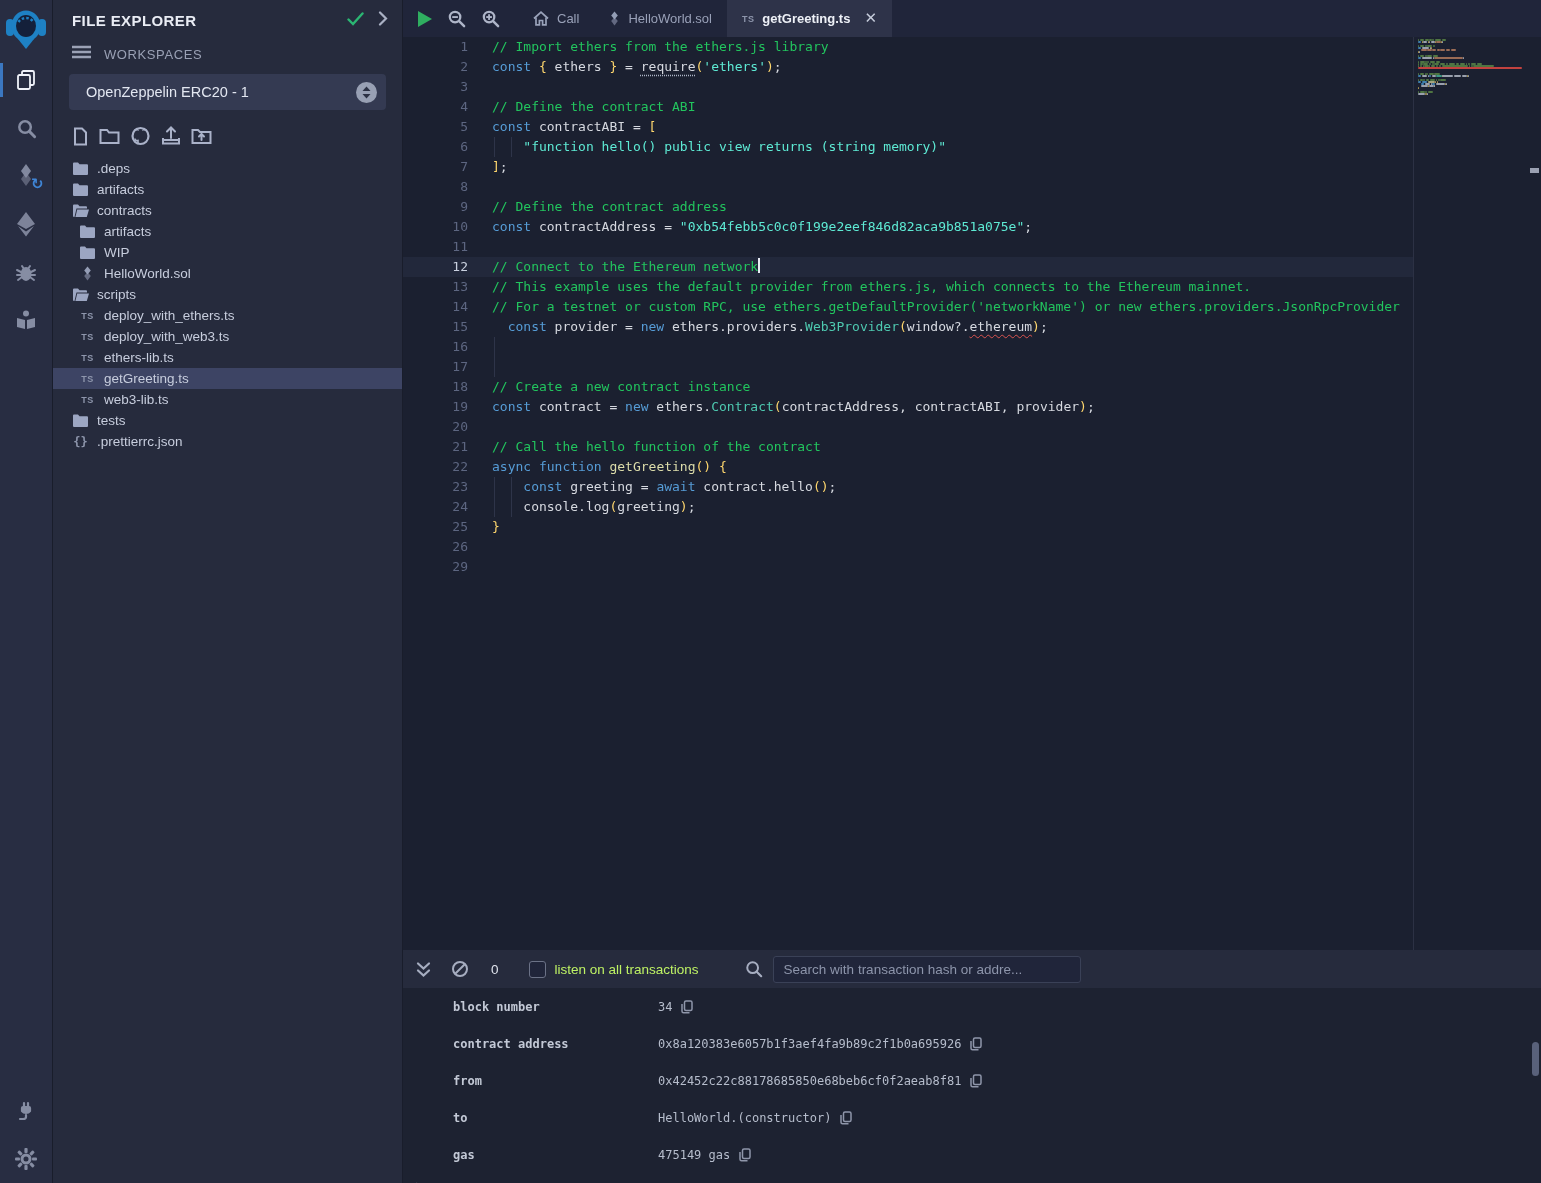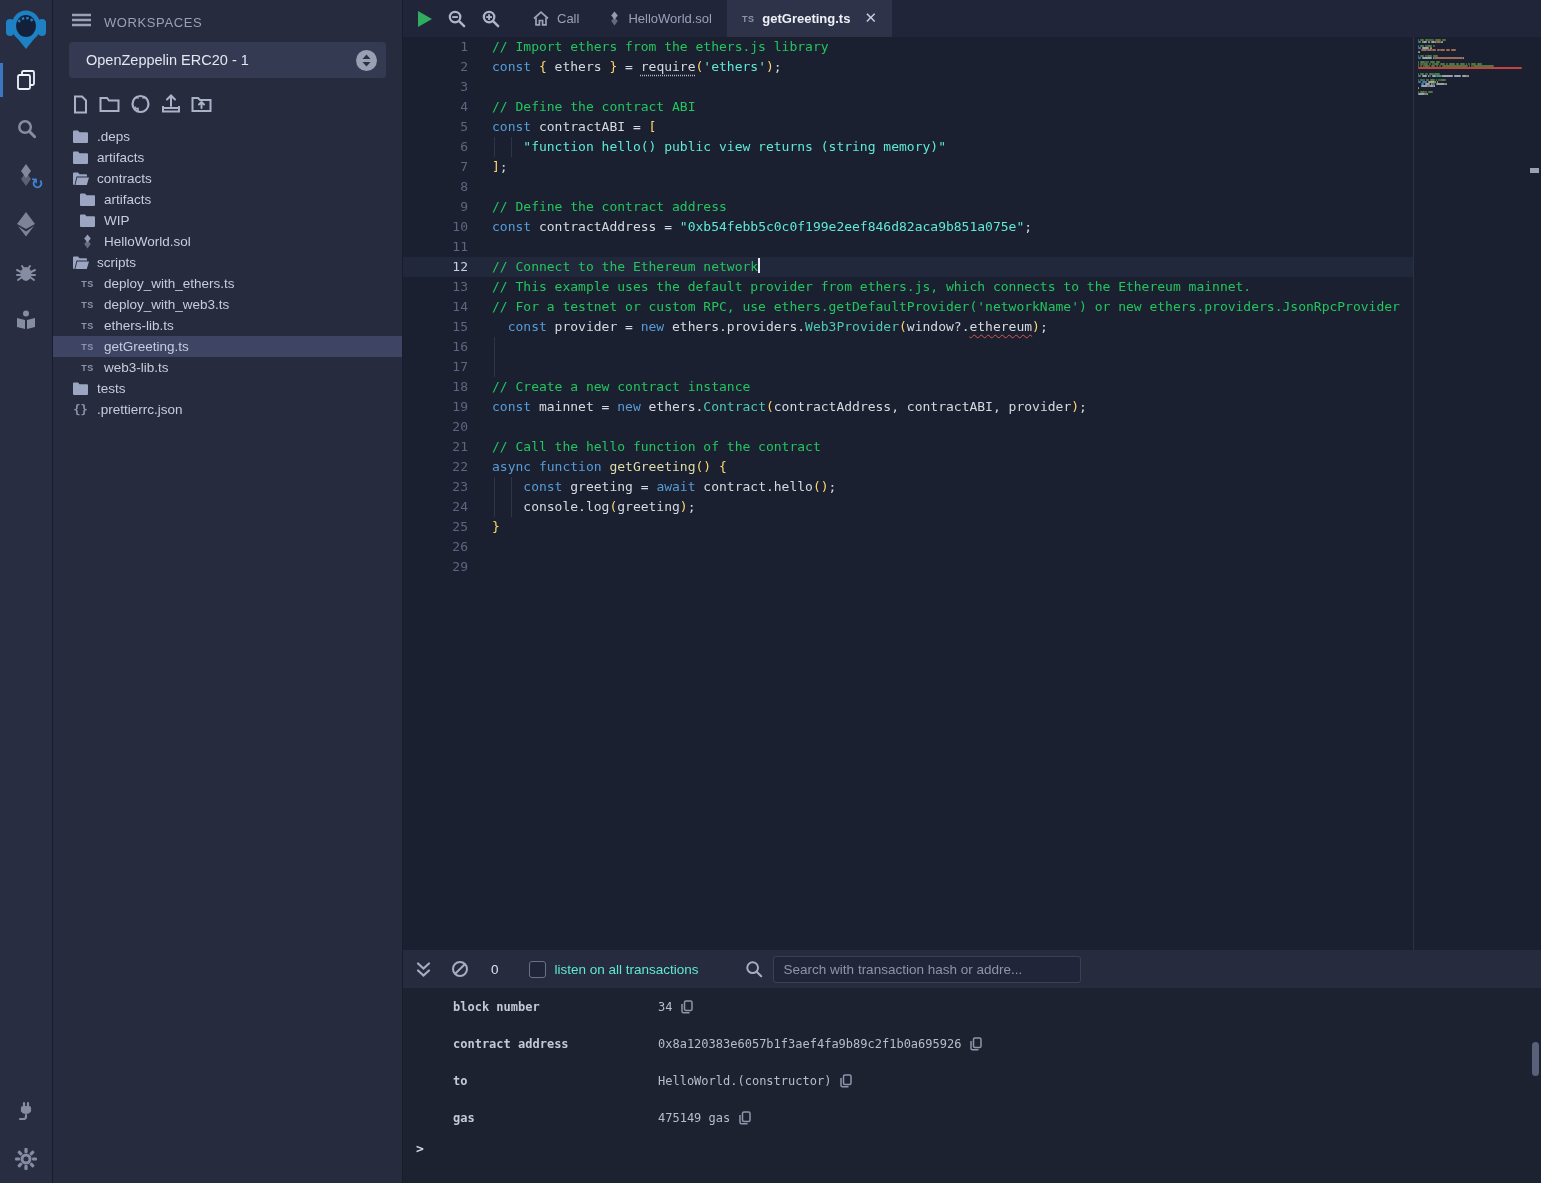--- a/index.html
+++ b/index.html
@@ -84,21 +84,21 @@
   .mm-run { height:2px; border-radius:1px; flex:none; }
   .ruler-mark { position:absolute; right:2px; top:131px; width:9px; height:5px; background:#b2b9c9; opacity:.85; }
 
   
   .terminal { height:233px; flex:none; background:#1d2231; display:flex; flex-direction:column; position:relative; }
   .term-header { height:38px; flex:none; background:#262b3d; display:flex; align-items:center; padding:0 13px; }
   .th-ico { color:#a6adc0; display:flex; cursor:pointer; }
   .badge0 { color:#dfe3ec; font-size:13.5px; margin-left:22px; }
   .cb { width:17px; height:17px; border:1px solid #6b7287; border-radius:3px; background:#20253a;
     margin-left:30px; cursor:pointer; flex:none; }
-  .listen-label { color:#5eead4; font-size:13.5px; margin-left:9px; }
+  .listen-label { color:#bef264; font-size:13.5px; margin-left:9px; }
   .term-search-wrap { display:flex; align-items:center; margin-left:46px; gap:10px; flex:1; }
   .term-search { width:308px; height:27px; background:#20253a; border:1px solid #3a4157; border-radius:3px;
     color:#c7cdda; font-size:13.5px; padding:0 10px; font-family:"Liberation Sans",sans-serif; outline:none; }
   .term-search::placeholder { color:#8d95ab; }
   .term-body { flex:1; font-family:"DejaVu Sans Mono",monospace; font-size:12px; position:relative; }
   .trow { height:37px; display:flex; align-items:center; padding-left:50px; }
   .tlabel { width:205px; flex:none; font-weight:bold; color:#c3c9d6; }
   .tvalue { color:#b6bdcc; display:flex; align-items:center; gap:9px; }
   .copy-ico { color:#8f96aa; display:flex; cursor:pointer; }
   .prompt-row { height:24px; display:flex; align-items:center; padding-left:13px; }
@@ -183,20 +183,33 @@
               <rect x="-11" y="-1.6" width="5" height="3.2" rx="1"></rect>
               <rect x="6" y="-1.6" width="5" height="3.2" rx="1"></rect>
             </g>
           </g>
         </g>
       </svg>
     </div>
   </div>
 
   <div class="panel">
+    <div class="panel-header">
+      <span class="panel-title">FILE EXPLORER</span>
+      <span class="ph-check">
+        <svg width="17" height="14" viewBox="0 0 17 14">
+            <path d="M1.5,7.5 L6,12 L15.5,1.5" stroke="currentColor" stroke-width="2.4" fill="none" stroke-linecap="round"></path>
+          </svg>
+      </span>
+      <span class="ph-chev">
+        <svg width="10" height="15" viewBox="0 0 10 15">
+            <path d="M2,1.5 L8,7.5 L2,13.5" stroke="currentColor" stroke-width="2.2" fill="none" stroke-linecap="round"></path>
+          </svg>
+      </span>
+    </div>
     <div class="ws-row">
       <span class="hamburger">
         <svg width="19" height="14" viewBox="0 0 19 14">
             <path d="M0,2 H19 M0,7 H19 M0,12 H19" stroke="currentColor" stroke-width="2.4"></path>
           </svg>
       </span>
       <span class="ws-label">WORKSPACES</span>
     </div>
     <div class="ws-select">
       <span class="ws-name">OpenZeppelin ERC20 - 1</span>
@@ -468,21 +481,21 @@
             <span class="ln">17</span>
             <span class="guide" style="left: 91px;"></span>
             <span class="ct"></span>
           </div>
           <div class="cl">
             <span class="ln">18</span>
             <span class="ct"><span class="tk-c">// Create a new contract instance</span></span>
           </div>
           <div class="cl">
             <span class="ln">19</span>
-            <span class="ct"><span class="tk-k">const</span><span class="tk-p"> mainnet = </span><span class="tk-k">new</span><span class="tk-p"> ethers.</span><span class="tk-t">Contract</span><span class="tk-b">(</span><span class="tk-p">contractAddress, contractABI, provider</span><span class="tk-b">)</span><span class="tk-p">;</span></span>
+            <span class="ct"><span class="tk-k">const</span><span class="tk-p"> contract = </span><span class="tk-k">new</span><span class="tk-p"> ethers.</span><span class="tk-t">Contract</span><span class="tk-b">(</span><span class="tk-p">contractAddress, contractABI, provider</span><span class="tk-b">)</span><span class="tk-p">;</span></span>
           </div>
           <div class="cl">
             <span class="ln">20</span>
             <span class="ct"></span>
           </div>
           <div class="cl">
             <span class="ln">21</span>
             <span class="ct"><span class="tk-c">// Call the hello function of the contract</span></span>
           </div>
           <div class="cl">
@@ -839,20 +852,32 @@
               <span>0x8a120383e6057b1f3aef4fa9b89c2f1b0a695926</span>
               <span class="copy-ico">
                 <svg width="12" height="14" viewBox="0 0 12 14" stroke="currentColor" fill="none" stroke-width="1.5">
                   <rect x="3.5" y="1" width="7.5" height="9.5" rx="1.5"></rect>
                   <path d="M8.5,12.8 H2.5 Q1,12.8 1,11.3 V4"></path>
                 </svg>
               </span>
             </span>
           </div>
           <div class="trow">
+            <span class="tlabel">from</span>
+            <span class="tvalue">
+              <span>0x42452c22c88178685850e68beb6cf0f2aeab8f81</span>
+              <span class="copy-ico">
+                <svg width="12" height="14" viewBox="0 0 12 14" stroke="currentColor" fill="none" stroke-width="1.5">
+                  <rect x="3.5" y="1" width="7.5" height="9.5" rx="1.5"></rect>
+                  <path d="M8.5,12.8 H2.5 Q1,12.8 1,11.3 V4"></path>
+                </svg>
+              </span>
+            </span>
+          </div>
+          <div class="trow">
             <span class="tlabel">to</span>
             <span class="tvalue">
               <span>HelloWorld.(constructor)</span>
               <span class="copy-ico">
                 <svg width="12" height="14" viewBox="0 0 12 14" stroke="currentColor" fill="none" stroke-width="1.5">
                   <rect x="3.5" y="1" width="7.5" height="9.5" rx="1.5"></rect>
                   <path d="M8.5,12.8 H2.5 Q1,12.8 1,11.3 V4"></path>
                 </svg>
               </span>
             </span>

